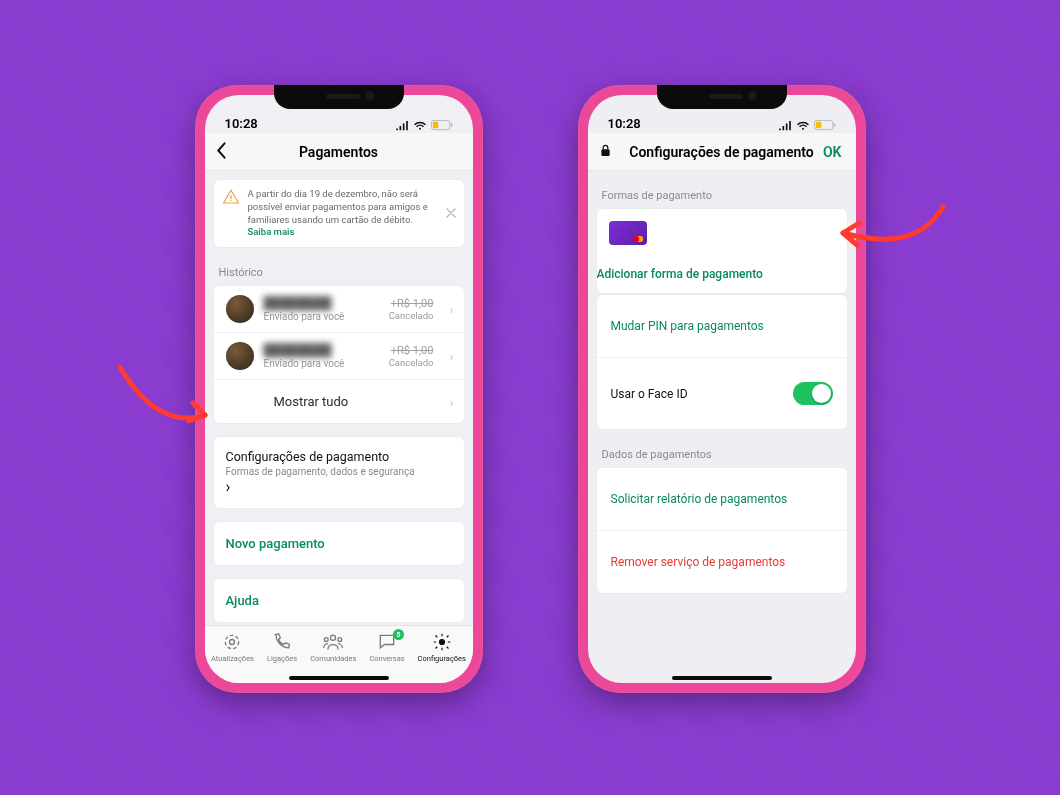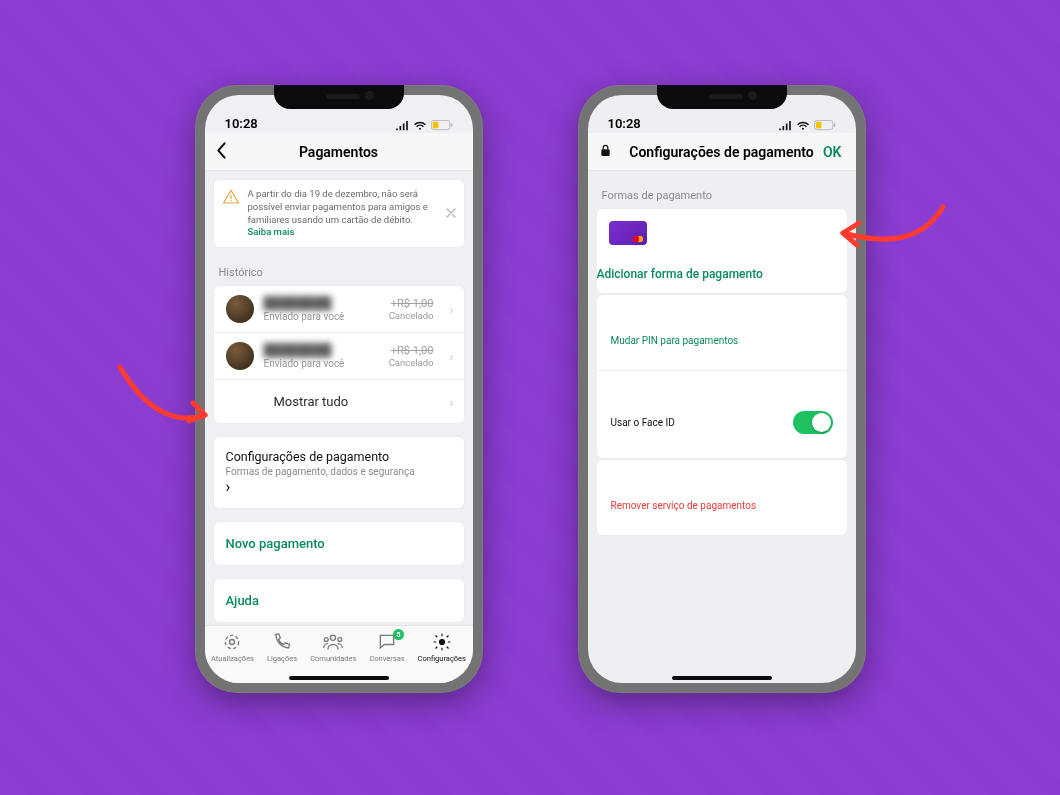--- a/index.html
+++ b/index.html
@@ -1,21 +1,21 @@
 <!DOCTYPE html>
 <html><head>
 <meta charset="utf-8">
 <style>
   * { box-sizing: border-box; margin: 0; padding: 0; font-family: -apple-system, BlinkMacSystemFont, "Segoe UI", Roboto, Helvetica, Arial, sans-serif; -webkit-font-smoothing: antialiased; }
   body { width: 1060px; height: 795px; background: #8a3bd0; position: relative; overflow: hidden; }
   .bg-pattern { position: absolute; inset: 0; opacity: 0.15; background-image: repeating-linear-gradient(45deg, rgba(255,255,255,0.08) 0 20px, transparent 20px 40px); }
 
   .phones-wrap { position: relative; width: 1060px; height: 795px; display: flex; justify-content: center; align-items: flex-start; gap: 95px; padding-top: 85px; }
 
-  .phone { width: 288px; height: 608px; background: #737373; border-radius: 42px; padding: 10px; box-shadow: 0 10px 30px rgba(0,0,0,0.35), inset 0 0 2px rgba(255,255,255,0.2); position: relative; }
+  .phone { width: 288px; height: 608px; background: #ec4899; border-radius: 42px; padding: 10px; box-shadow: 0 10px 30px rgba(0,0,0,0.35), inset 0 0 2px rgba(255,255,255,0.2); position: relative; }
   .phone-inner { width: 100%; height: 100%; background: #efeff4; border-radius: 34px; overflow: hidden; position: relative; }
   .phone-right .phone-inner { background: #efeef3; }
   .notch { position: absolute; top: 0; left: 50%; transform: translateX(-50%); width: 130px; height: 24px; background: #0b0b0b; border-radius: 0 0 16px 16px; z-index: 10; }
   .notch::before { content:""; position:absolute; right:44px; top:9px; width:34px; height:5px; background:#1a1a1a; border-radius:3px; }
   .notch::after { content:""; position:absolute; right:30px; top:6px; width:9px; height:9px; background:#1a1a1a; border-radius:50%; }
 
   .status-bar { height: 38px; display: flex; align-items: flex-end; justify-content: space-between; padding: 0 20px 2px; font-size: 13px; font-weight: 600; }
   .status-right { display: flex; align-items: center; gap: 4px; }
   .status-right svg { display:block; }
 
@@ -68,21 +68,21 @@
   
   .pay-card-row { display:flex; align-items:flex-start; gap:10px; padding:10px 12px; }
   .card-ico { width:38px; height:24px; background:linear-gradient(135deg,#7c2fd6,#5d1ea8); border-radius:4px; margin-top:2px; flex-shrink:0; position:relative; }
   .card-ico::after{ content:""; position:absolute; right:4px; bottom:3px; width:10px; height:6px; background:radial-gradient(circle at 30% 50%, #eb001b 40%, transparent 41%), radial-gradient(circle at 70% 50%, #f79e1b 40%, transparent 41%); }
   .pay-card-info { flex:1; }
   .pay-card-info .t { font-size:12px; color:#111; display:flex; align-items:center; gap:4px;}
   .pay-card-info .t .blurblock { width:32px; height:10px; background:#d8d8dc; filter:blur(2px); border-radius:2px;}
   .pay-card-info .s { font-size:9.5px; color:#8a8a8e; margin-top:2px; line-height:1.3; }
   .add-pay { text-align:left; font-size:12px; color:#0a8a5a; font-weight:500; padding:12px 0; }
 
-  .row-link { font-size:10px; padding:24px 14px; border-bottom:1px solid #efefef;margin-top:16px; }
+  .row-link { font-size:12px; padding:24px 14px; border-bottom:1px solid #efefef; }
   .row-link:last-child{ border-bottom:none; }
   .row-link.green { color:#0a8a5a; }
   .row-link.red { color:#e23d3a; }
   .row-link.black { color:#111; display:flex; align-items:center; justify-content:space-between; }
 
   .toggle { width:40px; height:23px; background:#1ec15f; border-radius:12px; position:relative; }
   .toggle::after { content:""; position:absolute; right:2px; top:2px; width:19px; height:19px; background:#fff; border-radius:50%; box-shadow:0 1px 2px rgba(0,0,0,0.25);}
 
   
   .arrow { position:absolute; pointer-events:none; z-index:50; }
@@ -289,21 +289,23 @@
         </div>
 
         <div class="card">
           <div class="row-link green">Mudar PIN para pagamentos</div>
           <div class="row-link black">
             <span>Usar o Face ID</span>
             <span class="toggle"></span>
           </div>
         </div>
 
+        <div class="section-label">Dados de pagamentos</div>
         <div class="card">
+          <div class="row-link green">Solicitar relatório de pagamentos</div>
           <div class="row-link red">Remover serviço de pagamentos</div>
         </div>
 
       </div>
       <div class="home-indicator"></div>
     </div>
   </div>
 
   <svg class="arrow" style="left:105px; top:355px;" width="120" height="90" viewBox="0 0 120 90">
     <path d="M15 12 C 40 55, 70 70, 100 60" stroke="#ff3b30" stroke-width="5" fill="none" stroke-linecap="round"></path>

